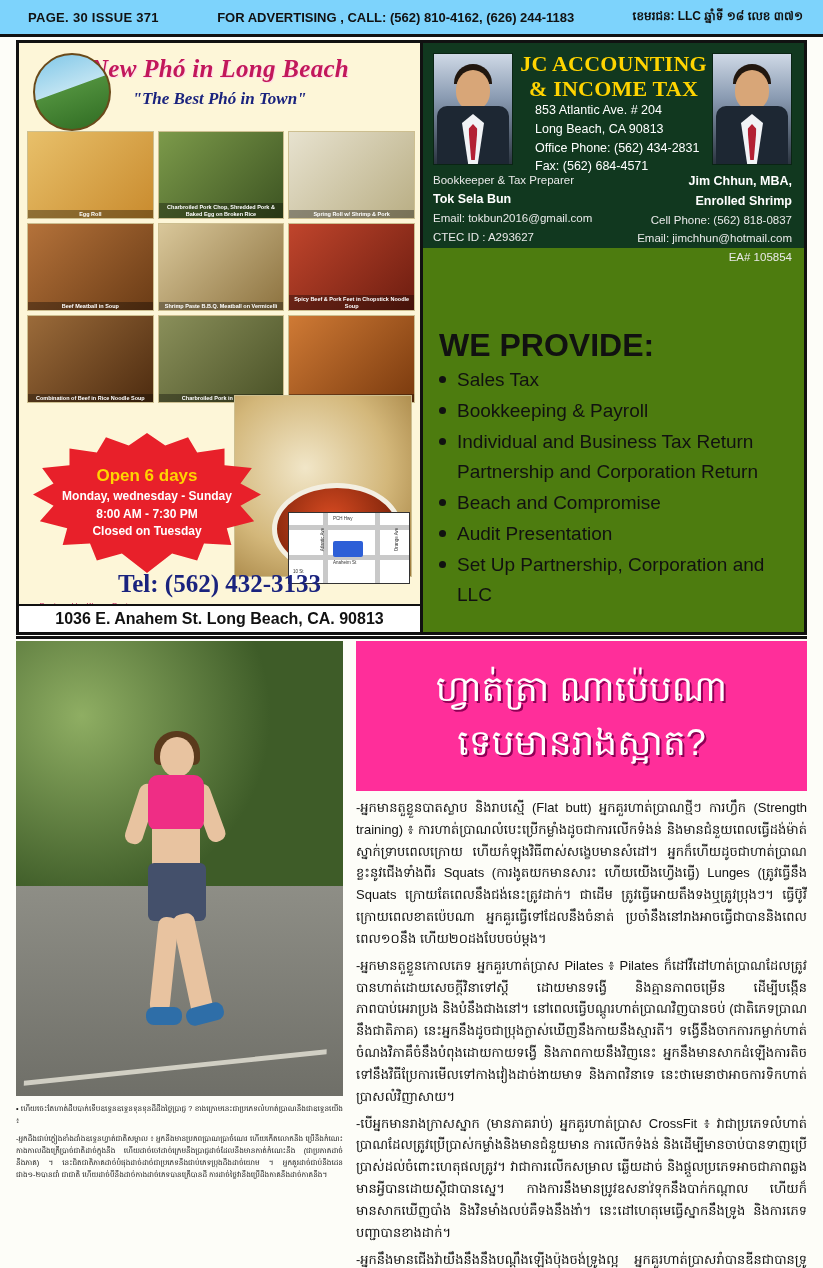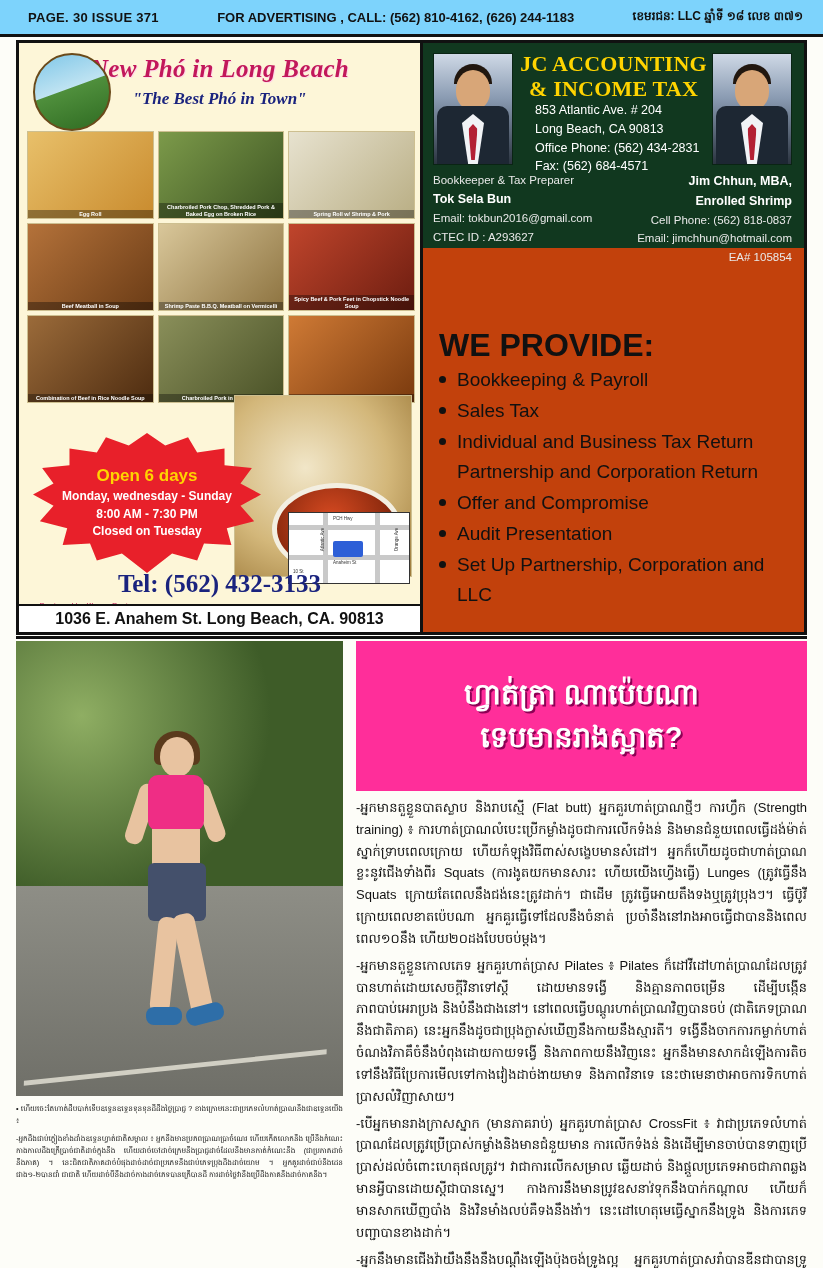--- a/index.html
+++ b/index.html
@@ -130,21 +130,21 @@
   }
   .pho-addr{
     position:absolute;left:0;right:0;bottom:0;height:26px;
     background:#fff;border-top:2px solid #111;
     display:flex;align-items:center;justify-content:center;
     font-size:16px;font-weight:bold;color:#111;
   }
 
   
   .tax-ad{
-    flex:1;height:100%;position:relative;background:#c2410c;padding-left:24px;
+    flex:1;height:100%;position:relative;background:#4d7c0f;padding-left:24px;
   }
   .tax-top{
     position:absolute;left:0;top:0;right:0;height:205px;background:#11381f;
   }
   .tax-photo{
     position:absolute;top:10px;width:78px;height:110px;
     background:linear-gradient(180deg,#cfd9e6 0%,#8a9bb2 40%,#2b3440 100%);
     border:1px solid #0a2414;
   }
   .tax-photo.left{left:10px;}
@@ -245,21 +245,21 @@
   .runner .shoe2{position:absolute;left:62px;top:268px;width:38px;height:18px;background:#2e6ea8;border-radius:8px;transform:rotate(-14deg);}
   .runner .armL{position:absolute;left:8px;top:46px;width:18px;height:62px;background:#e8c3a0;border-radius:8px;transform:rotate(18deg);}
   .runner .armR{position:absolute;left:76px;top:46px;width:18px;height:60px;background:#e8c3a0;border-radius:8px;transform:rotate(-20deg);}
 
   .banner{
     position:absolute;left:340px;top:0;right:0;height:150px;
     background:#ff2e9a;
     display:flex;flex-direction:column;justify-content:center;align-items:center;
   }
   .banner .bl{
-    color:#ffffff;font-size:29px;font-weight:bold;line-height:1.5;
+    color:#ffffff;font-size:36px;font-weight:normal;line-height:1.5;
     text-shadow:2px 2px 0 #8e0055;
     font-family:"Liberation Sans", sans-serif;
   }
   .col-right{
     position:absolute;left:340px;top:156px;right:0;bottom:4px;
     font-size:13px;line-height:1.68;text-align:justify;color:#111;
   }
   .col-left{
     position:absolute;left:0;top:462px;width:327px;bottom:4px;
     font-size:7.3px;line-height:1.68;text-align:justify;color:#111;
@@ -390,24 +390,24 @@
           <div>Email: jimchhun@hotmail.com</div>
           <div>EA# 105854</div>
         </div>
       </div>
 
 
       <div class="we-provide">WE PROVIDE:</div>
 
       <div class="svc">
         <ul>
+          <li>Sales Tax</li>
           <li>Bookkeeping &amp; Payroll</li>
-          <li>Sales Tax</li>
           <li>Individual and Business Tax Return Partnership and Corporation Return</li>
-          <li>Offer and Compromise</li>
+          <li>Beach and Compromise</li>
           <li>Audit Presentation</li>
           <li>Set Up Partnership, Corporation and LLC</li>
         </ul>
       </div>
     </div>
   </div>
 
   <div class="bottom-rule"></div>
 
   <div class="article">

